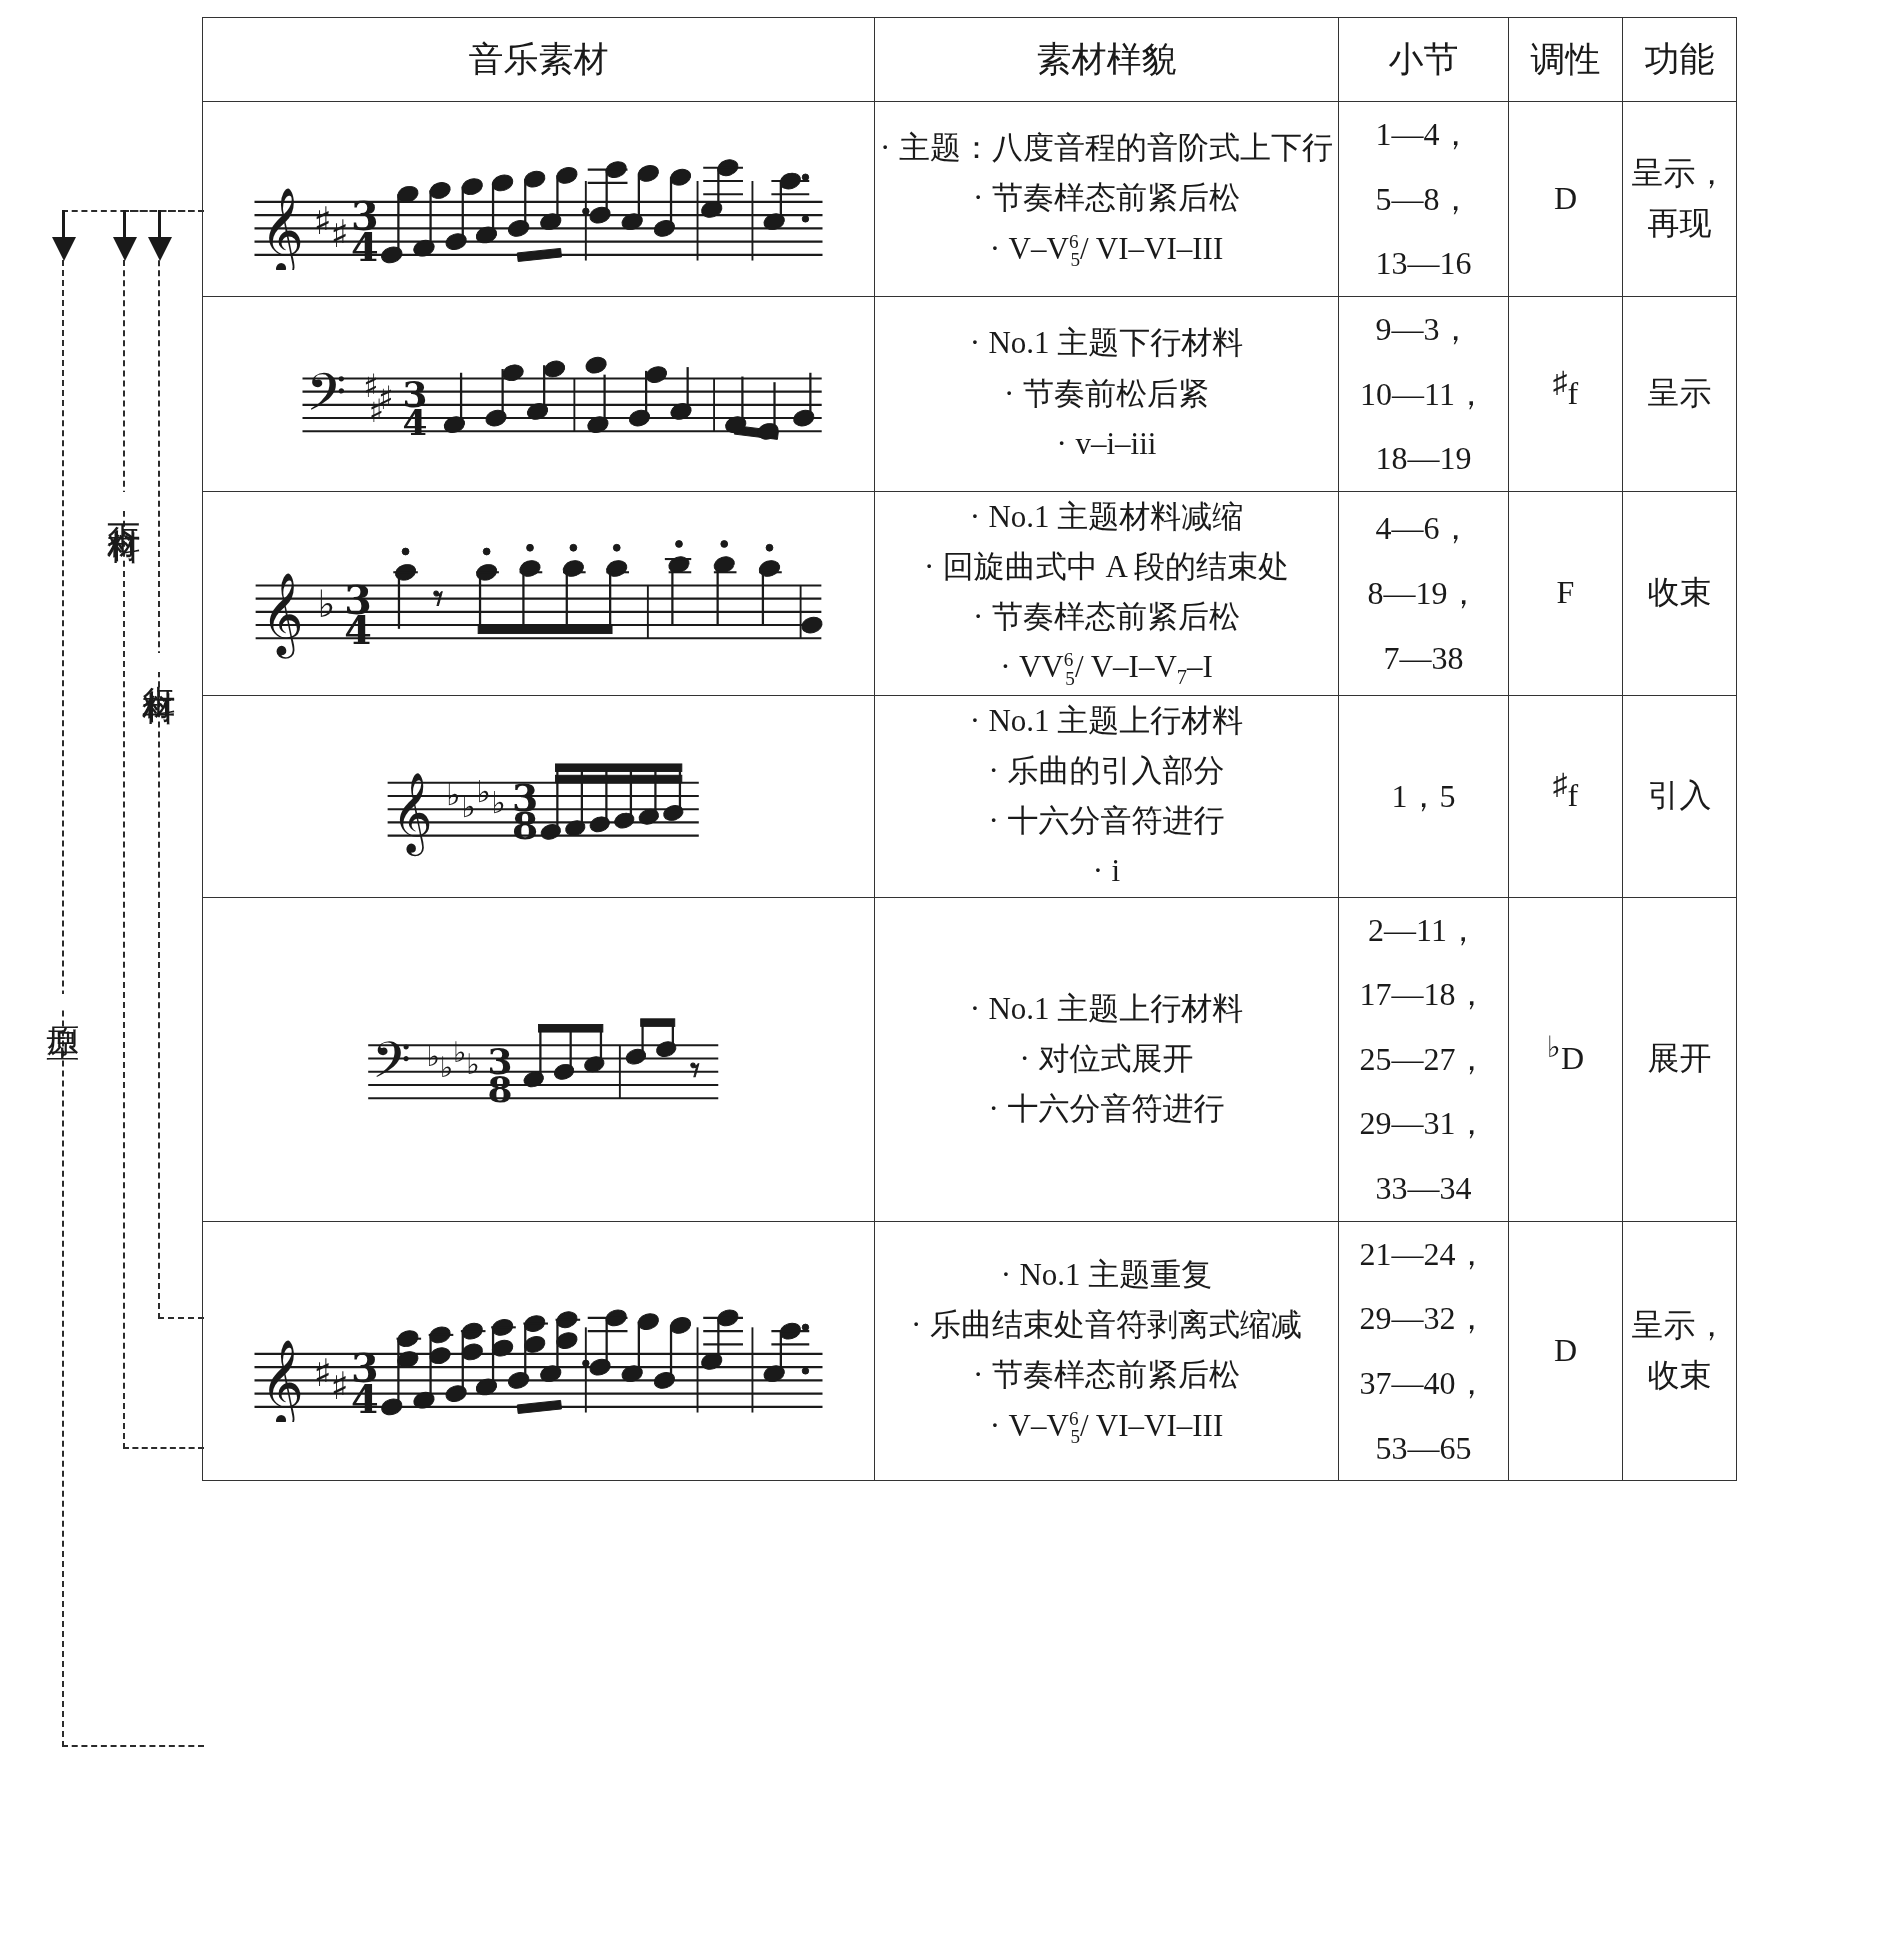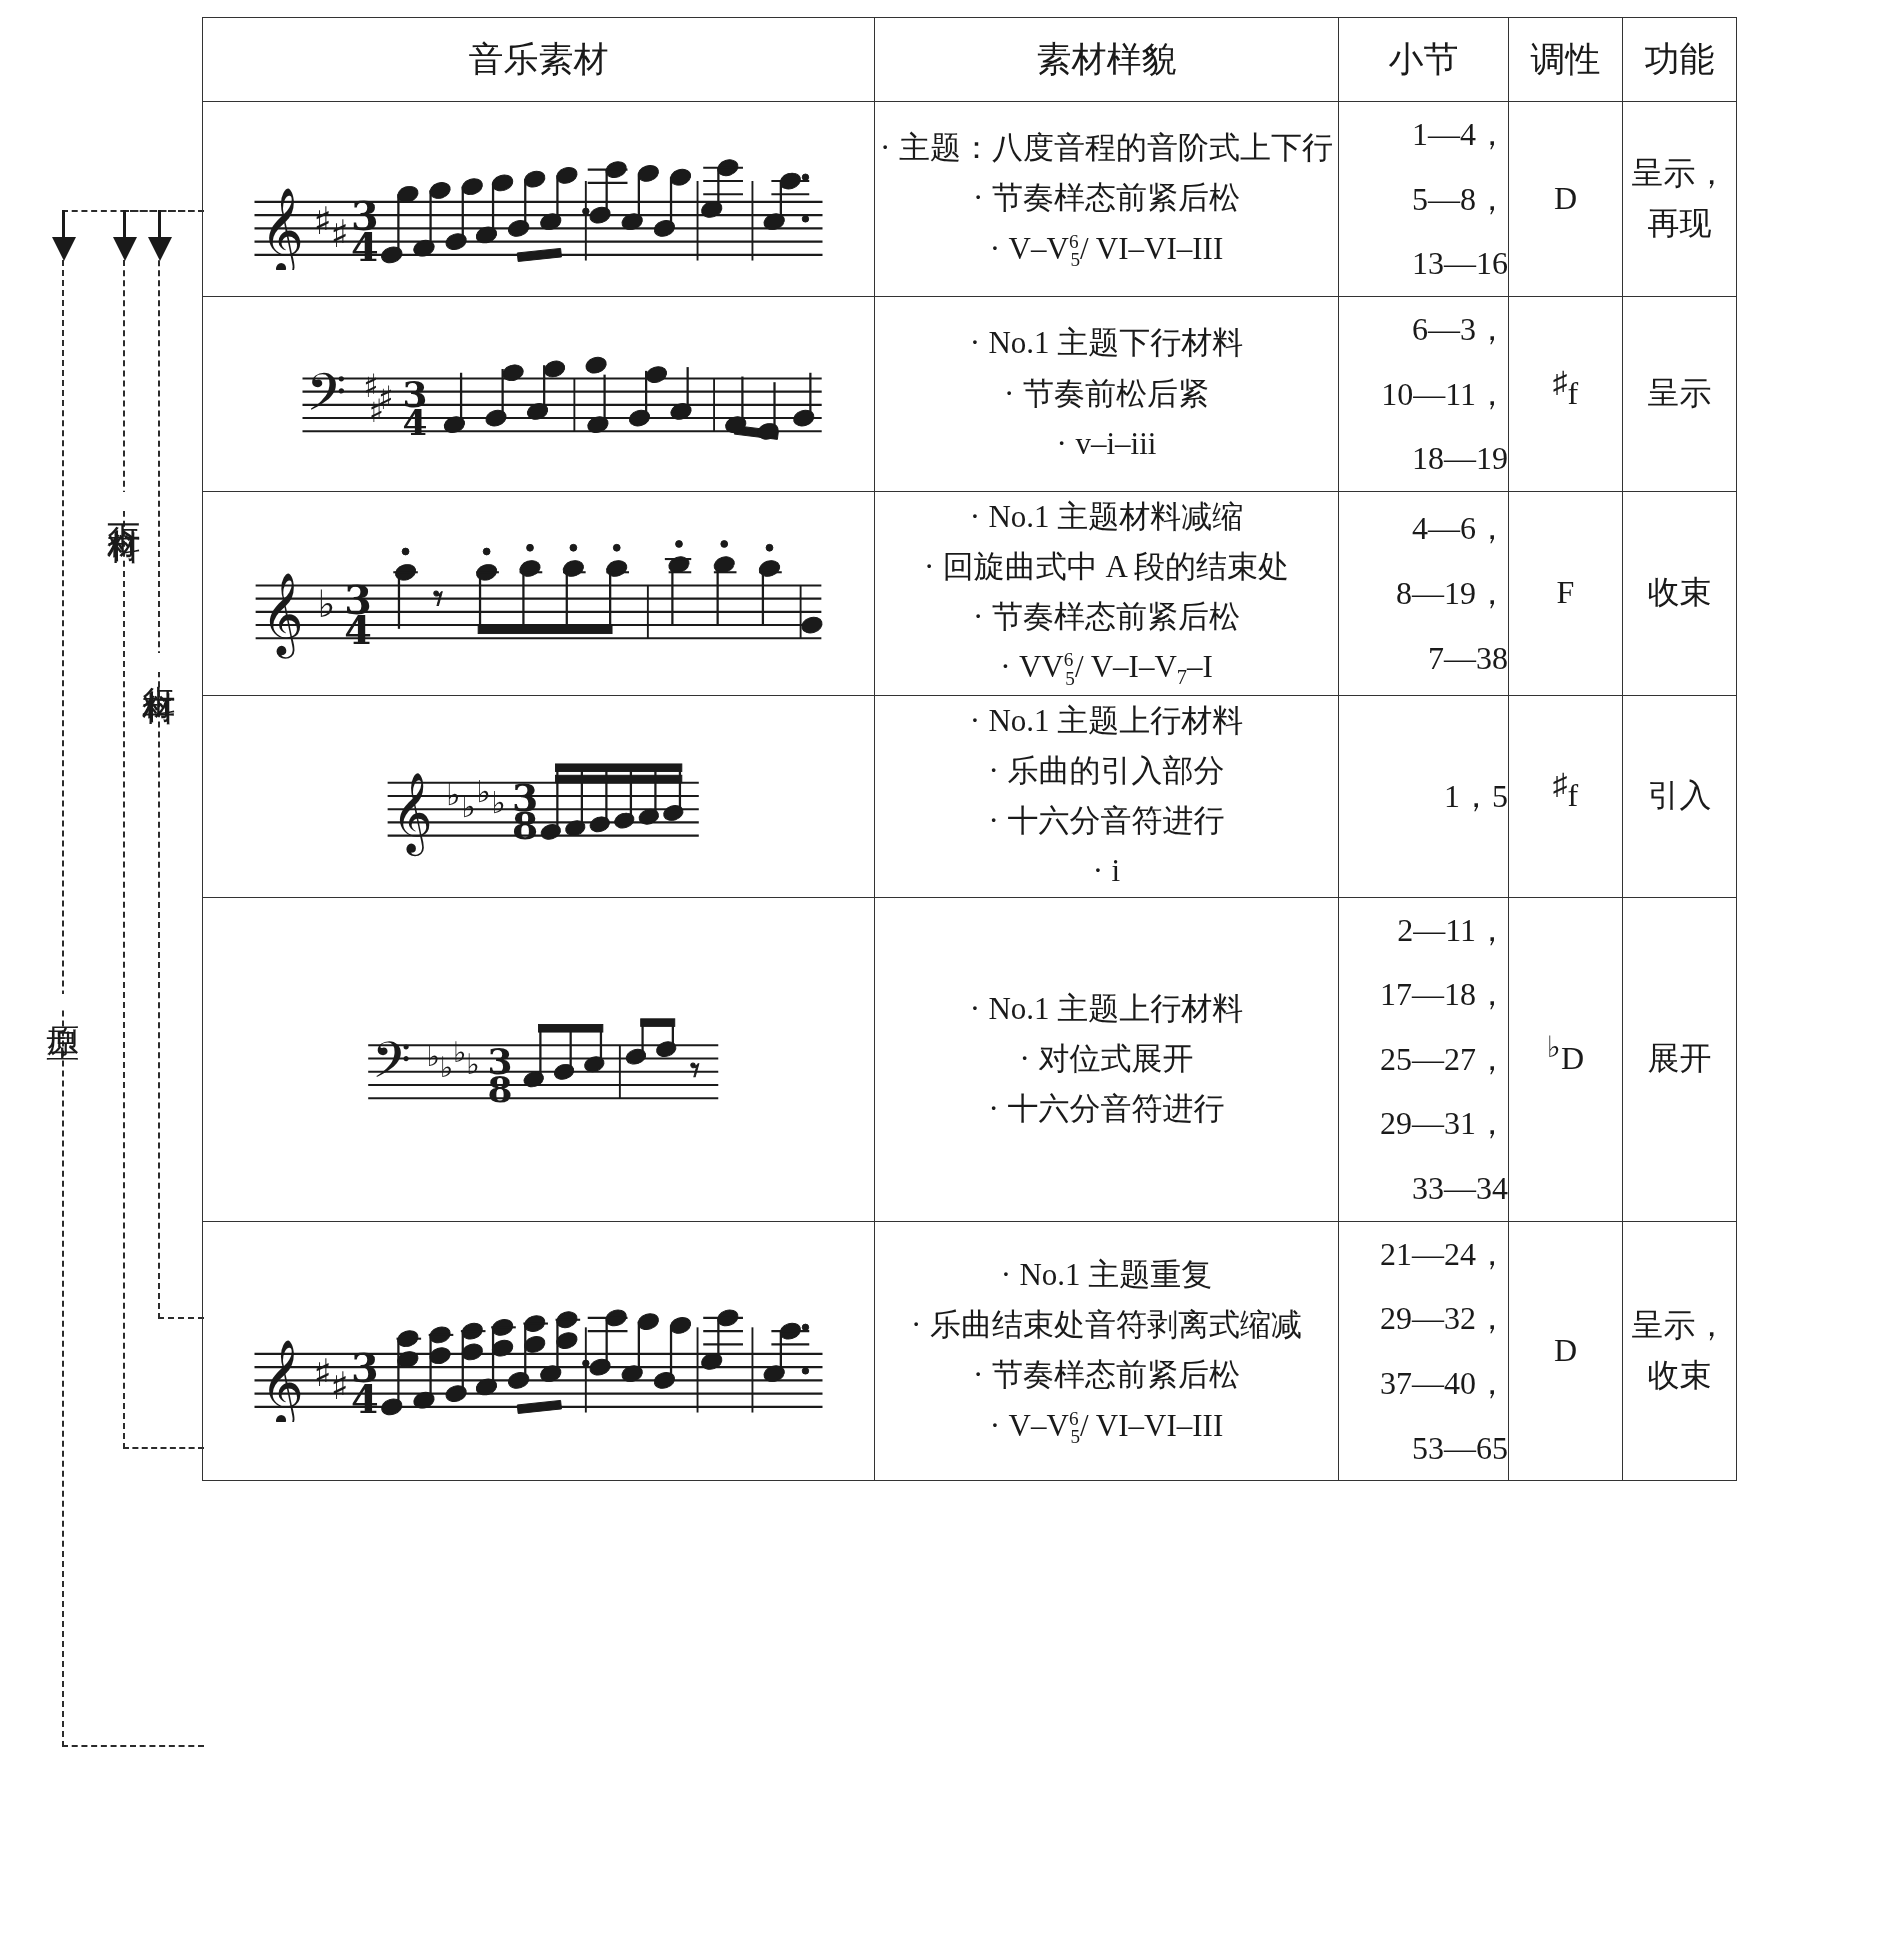--- a/index.html
+++ b/index.html
@@ -83,21 +83,21 @@
     text-align:center;
   }
   .bul{margin-right:8.5px;}
 
   .bars{
     text-align:center;
     font-size:32px;
     line-height:2.02;
     padding:9.5px 3.8px;
   }
-  .bars span{display:block;text-align:right;}
+  .bars span{display:block;}
   .key,.func{
     text-align:center;
     font-size:32px;
     line-height:1.55;
   }
   .func span{display:block;}
   sup.fig{font-size:.62em;vertical-align:super;}
   sub.fig{font-size:.62em;vertical-align:sub;margin-left:-.42em;}
   sub.sm{font-size:.66em;vertical-align:sub;}
   .acc{font-size:.92em;vertical-align:super;line-height:0;}
@@ -283,21 +283,21 @@
               </g>
         </g>
       </svg>
     </td>
     <td class="desc">
       <span class="li"><span class="bul">·</span><span>No.1 主题下行材料</span></span>
       <span class="li"><span class="bul">·</span><span>节奏前松后紧</span></span>
       <span class="li"><span class="bul">·</span><span>v–i–iii</span></span>
     </td>
     <td class="bars">
-      <span>6—3，</span>
+      <span>9—3，</span>
       <span>10—11，</span>
       <span>18—19</span>
     </td>
     <td class="key"><span class="acc">♯</span><span>f</span></td>
     <td class="func">
       <span>呈示</span>
     </td>
   </tr>
 
   <tr>

